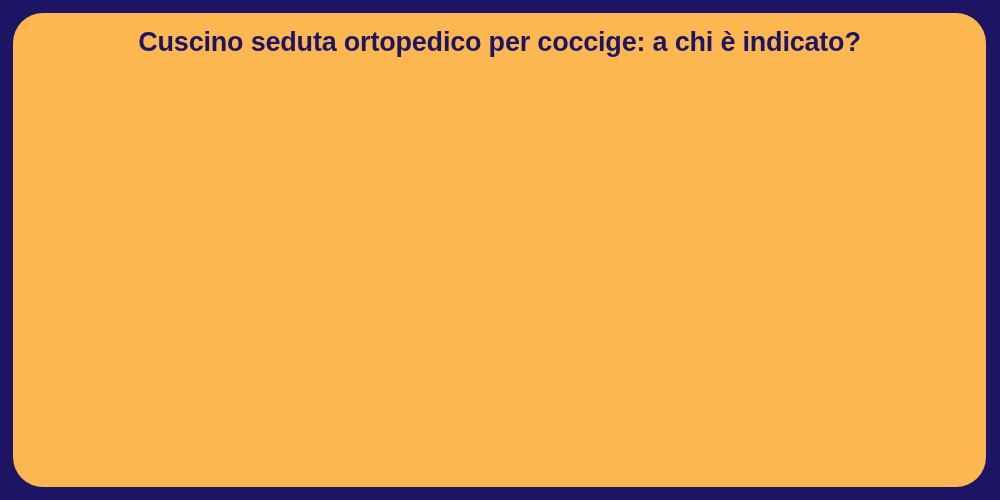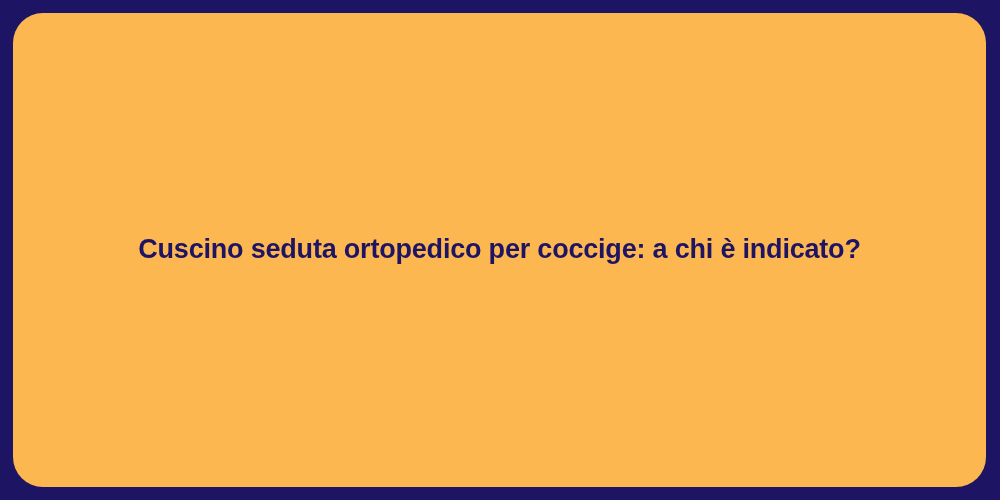--- a/index.html
+++ b/index.html
@@ -21,23 +21,23 @@
     padding: 13px 14px 13px 13px;
   }
 
   .banner-card {
     box-sizing: border-box;
     width: 100%;
     height: 100%;
     background: #fdb751;
     border-radius: 30px;
     display: flex;
-    align-items: center;
+    align-items: flex-start;
     justify-content: center;
-    padding: 4px 70px;
+    padding: 12px 70px;
   }
 
   .banner-heading {
     margin: 0;
     color: #1e1464;
     font-family: "Liberation Sans", sans-serif;
     font-size: 27px;
     font-weight: 700;
     line-height: 1.3;
     letter-spacing: -0.2px;

